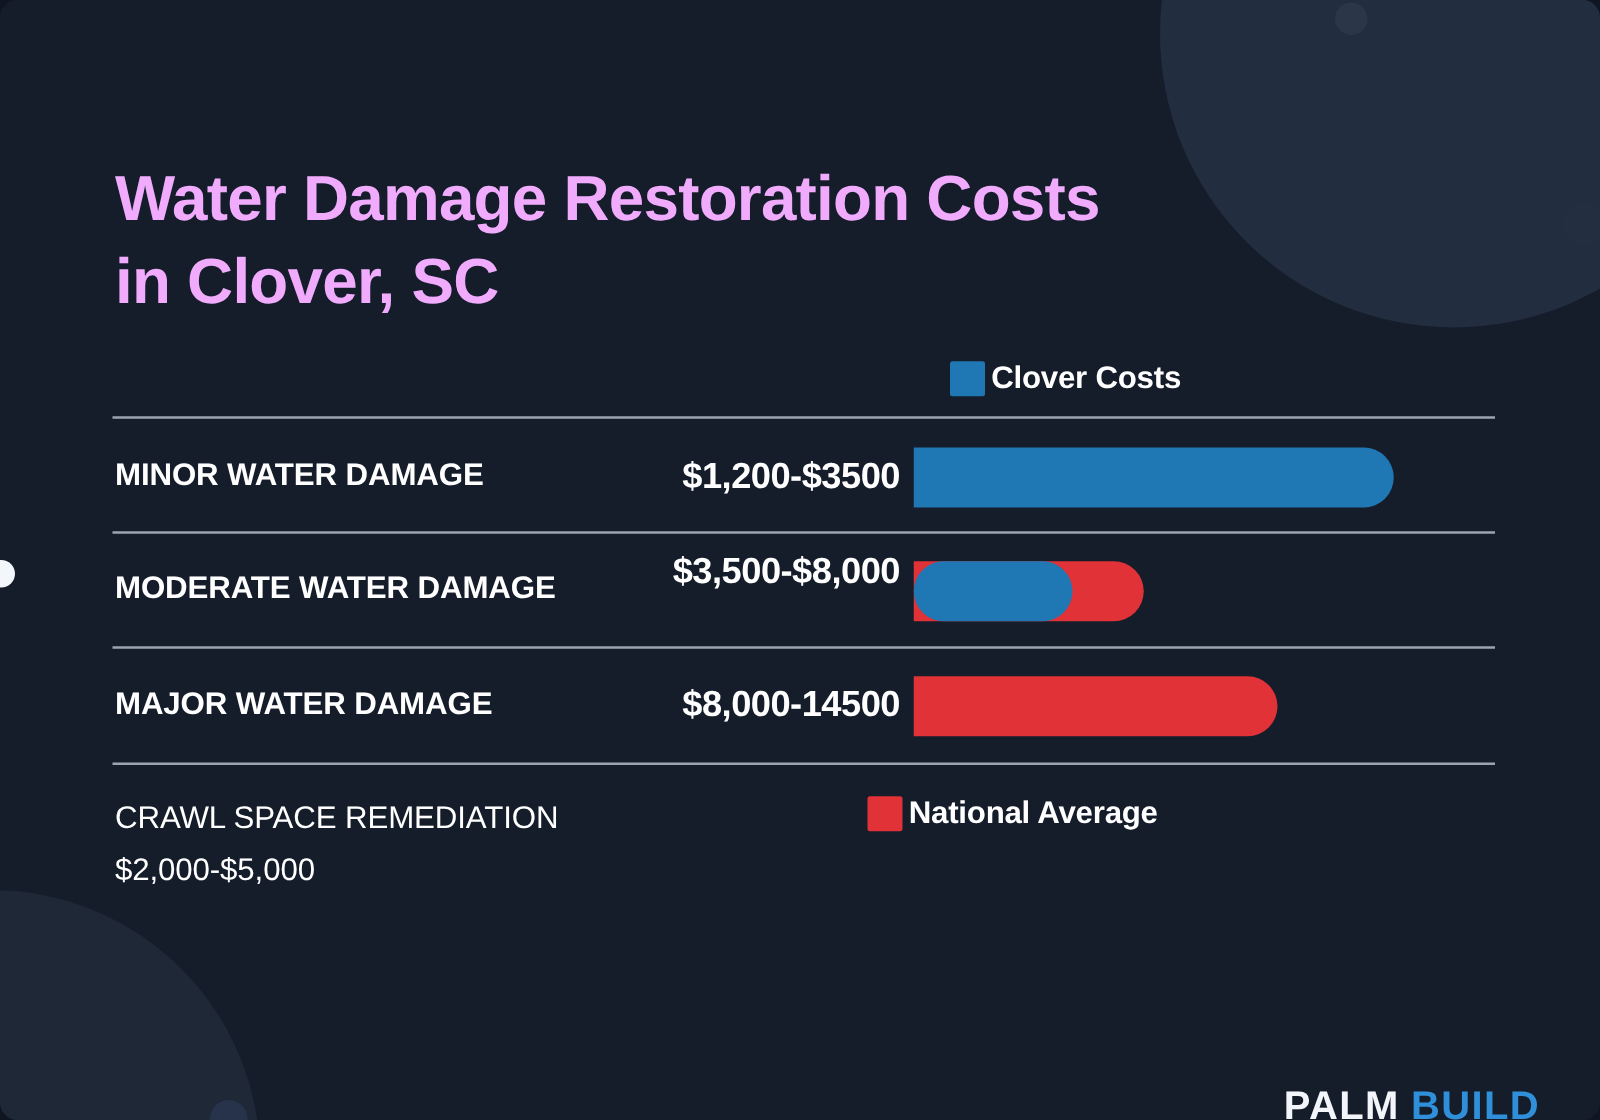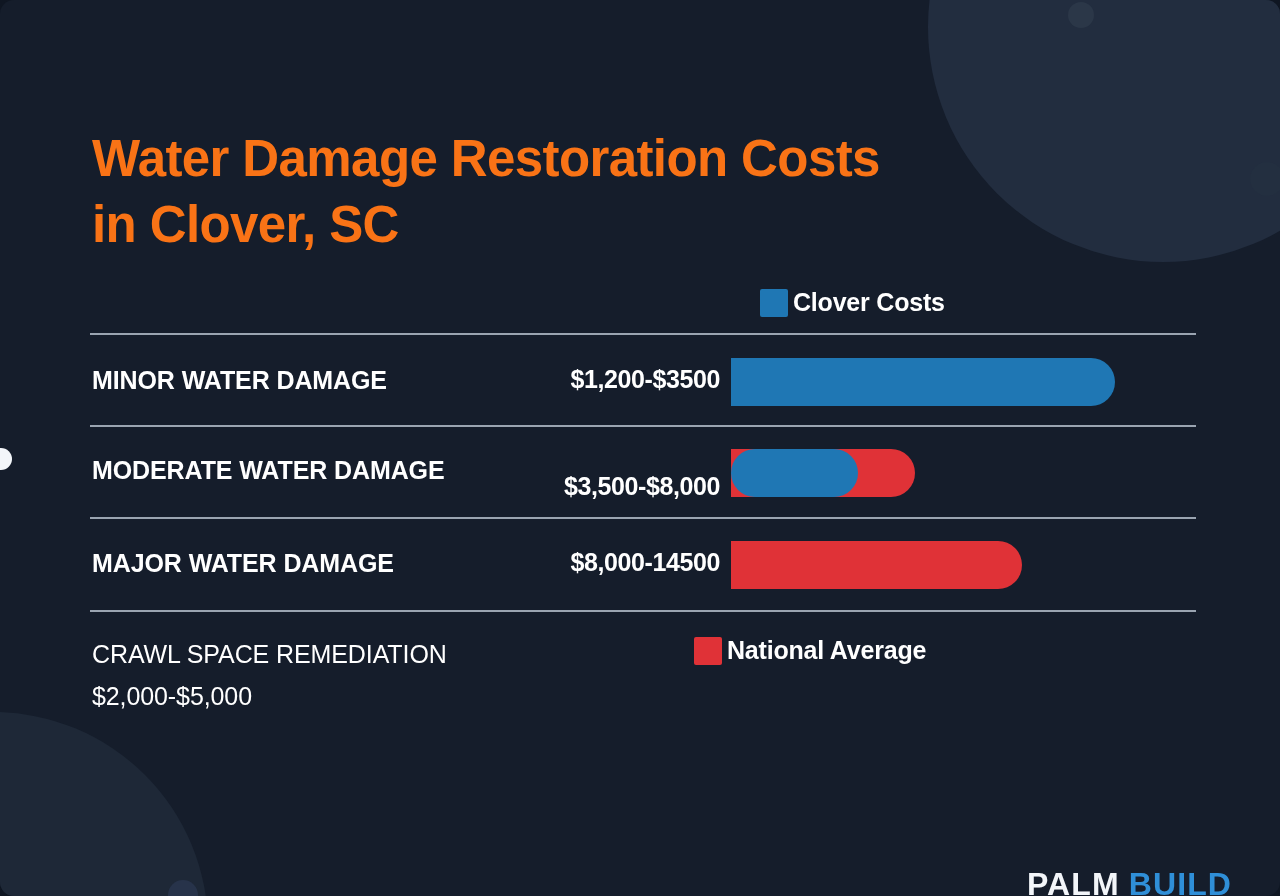--- a/index.html
+++ b/index.html
@@ -71,21 +71,21 @@
     top: 448px;
     background: #f3f6fa;
   }
 
   
   #title {
     position: absolute;
     left: 92px;
     top: 126px;
     width: 980px;
-    color: #f97316;
+    color: #f0abfc;
     font-size: 51px;
     line-height: 66px;
     font-weight: 700;
     letter-spacing: -0.6px;
     white-space: pre-line;
   }
 
   
   .legend-item {
     position: absolute;
@@ -136,21 +136,21 @@
     font-weight: 700;
     letter-spacing: -0.1px;
     white-space: nowrap;
   }
   .row-value {
     position: absolute;
     left: 300px;
     width: 420px;
     text-align: right;
     color: #ffffff;
-    font-size: 25px;
+    font-size: 29px;
     font-weight: 700;
     letter-spacing: -0.4px;
     white-space: nowrap;
   }
 
   
   .row-label-wrapped {
     position: absolute;
     left: 92px;
     color: #ffffff;
@@ -211,21 +211,21 @@
     <div class="sep" style="top:333px"></div>
     <div class="sep" style="top:425px"></div>
     <div class="sep" style="top:517px"></div>
     <div class="sep" style="top:610px"></div>
 
     <div class="row-label" style="top:366px">MINOR WATER DAMAGE</div>
     <div class="row-value" style="top:365px">$1,200-$3500</div>
     <div class="bar" style="left:731px; top:358px; width:384px; background:#1f77b4"></div>
 
     <div class="row-label" style="top:456px">MODERATE WATER DAMAGE</div>
-    <div class="row-value" style="top:472px">$3,500-$8,000</div>
+    <div class="row-value" style="top:441px">$3,500-$8,000</div>
     <div class="bar" style="left:731px; top:449px; width:184px; background:#e03237"></div>
     <div class="bar bar-left-round" style="left:731px; top:449px; width:127px; background:#1f77b4"></div>
 
     <div class="row-label" style="top:549px">MAJOR WATER DAMAGE</div>
     <div class="row-value" style="top:548px">$8,000-14500</div>
     <div class="bar" style="left:731px; top:541px; width:291px; background:#e03237"></div>
 
     <div class="row-label-wrapped" style="top:633px">CRAWL SPACE REMEDIATION</div>
     <div class="row-label-wrapped" style="top:675px">$2,000-$5,000</div>
 

